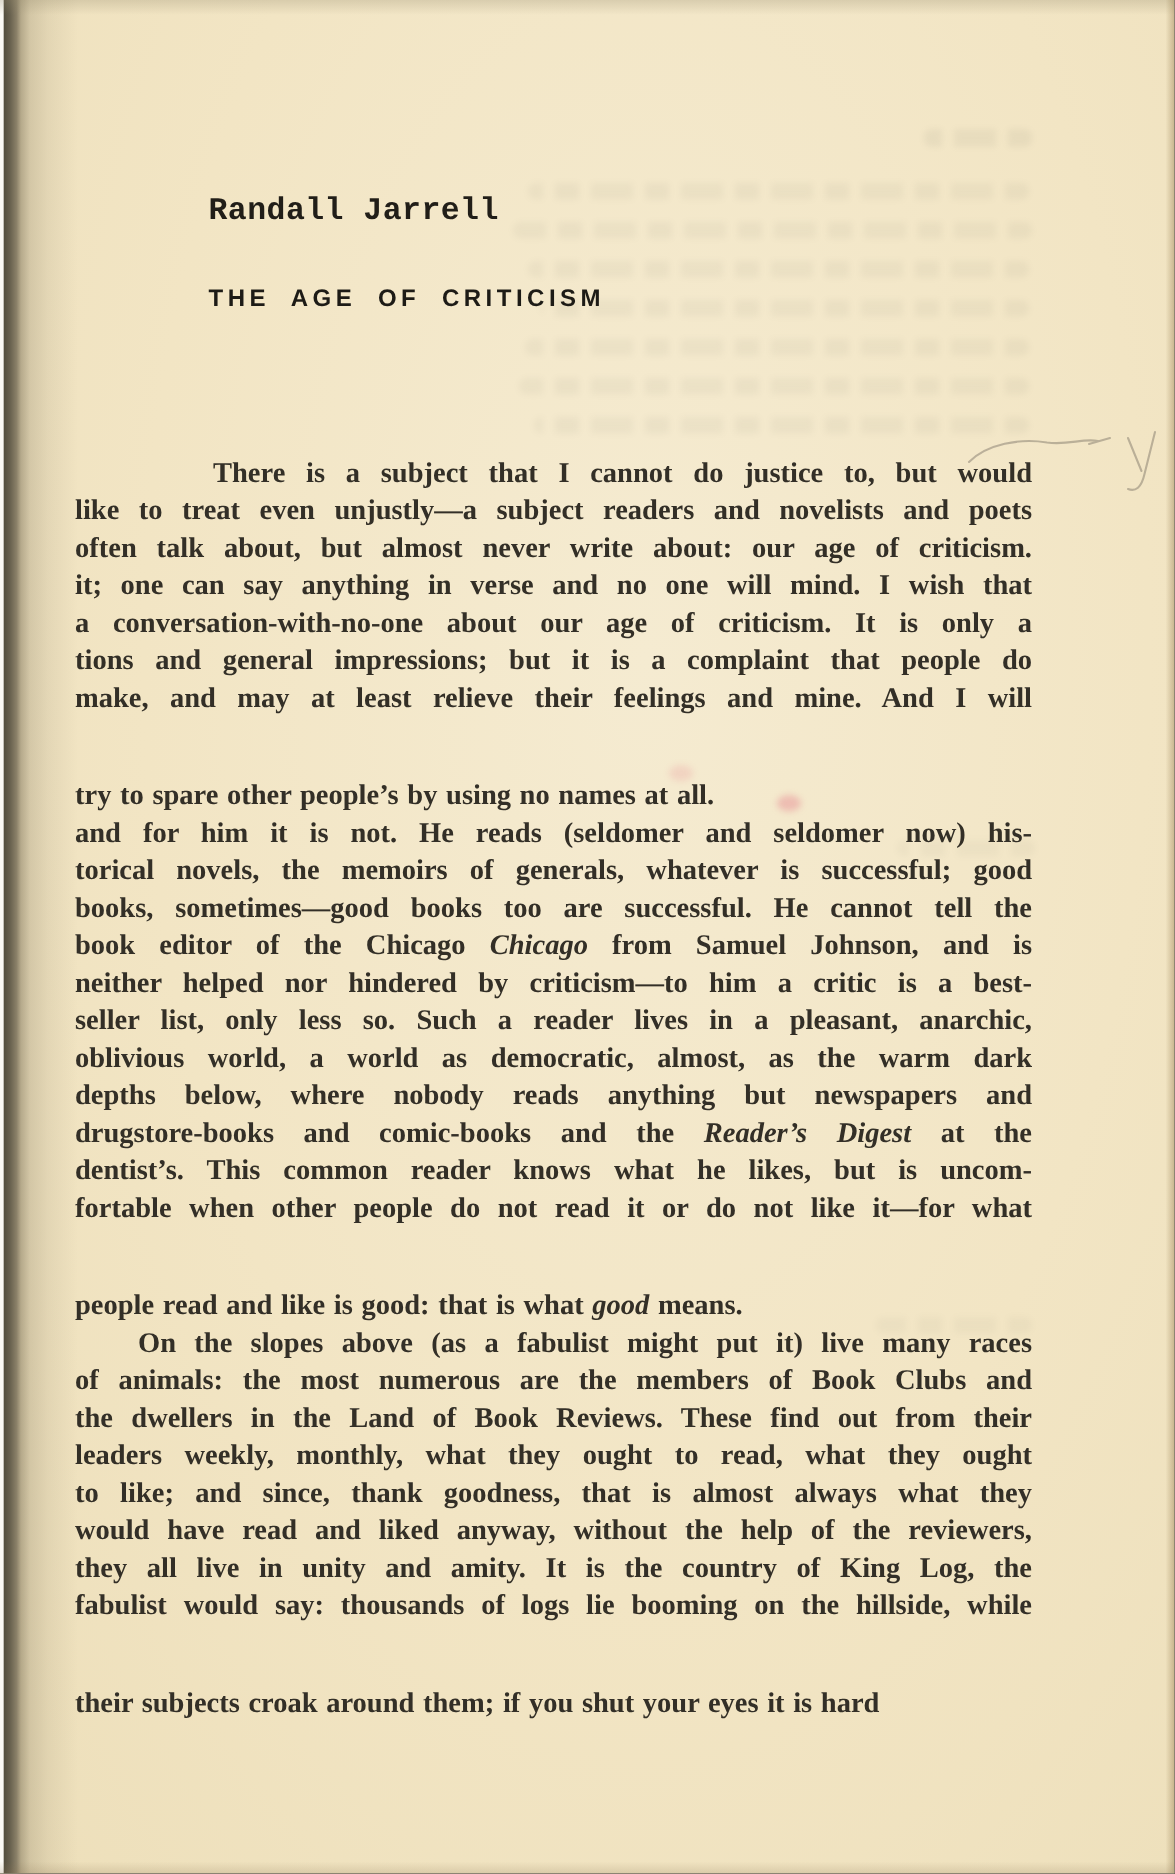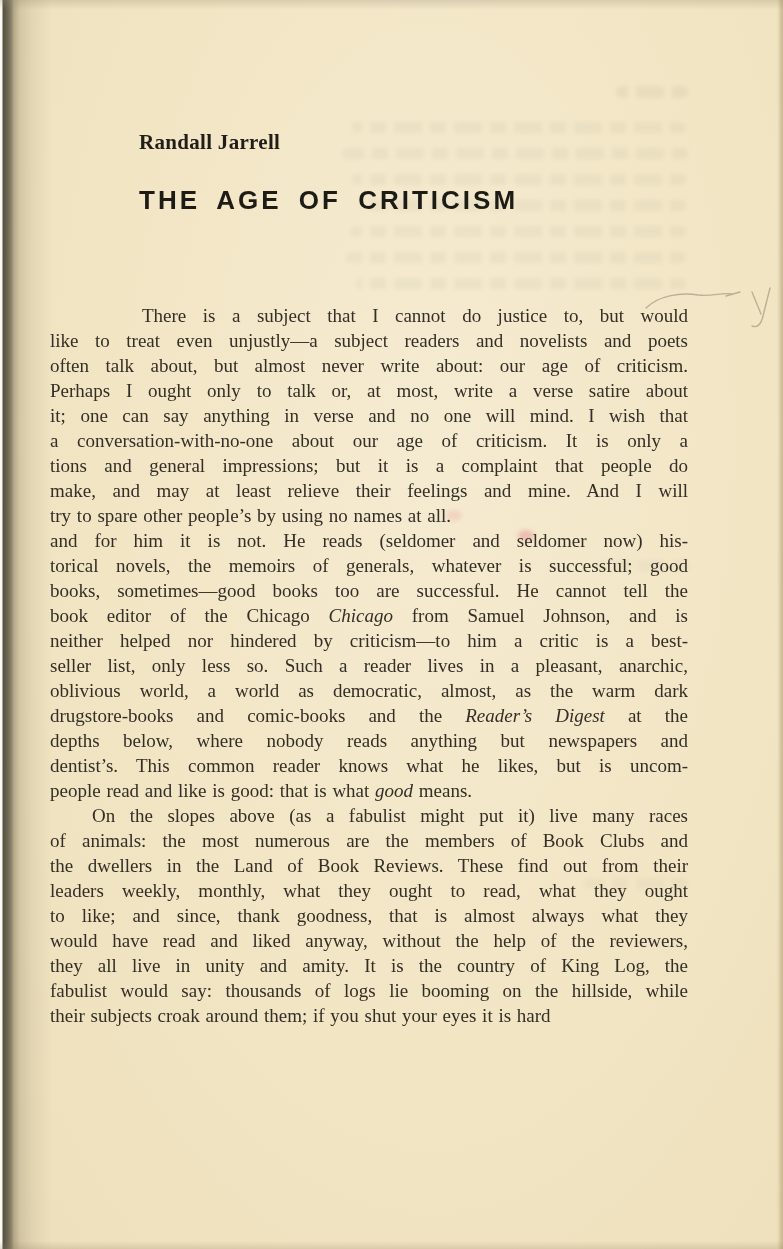--- a/index.html
+++ b/index.html
@@ -32,38 +32,38 @@
     background:repeating-linear-gradient(90deg,
       rgba(120,118,100,.55) 0 16px, rgba(120,118,100,0) 16px 24px,
       rgba(120,118,100,.5) 24px 52px, rgba(120,118,100,0) 52px 60px);
     opacity:.13;filter:blur(2.2px);transform:scaleX(-1);
   }
   .smudge-pink{position:absolute;width:16px;height:11px;border-radius:50%;
     background:rgba(226,110,130,.35);filter:blur(2px);pointer-events:none;}
 
   .author{
     position:absolute;left:139px;top:130px;
-    font-family:Liberation Serif, serif;font-weight:bold;
+    font-family:Liberation Mono, monospace;font-weight:bold;
     font-size:21px;line-height:24px;letter-spacing:.3px;color:#211e18;
   }
   .title{
     position:absolute;left:139px;top:186px;
     font-family:"Liberation Sans", sans-serif;font-weight:bold;
-    font-size:26px;line-height:28px;letter-spacing:3px;word-spacing:7px;color:#1d1b16;
+    font-size:16px;line-height:28px;letter-spacing:3px;word-spacing:7px;color:#1d1b16;
   }
   .bodytext{
     position:absolute;left:50px;top:303px;width:638px;
-    font-size:19px;line-height:25px;color:#332f27;word-spacing:1px;
+    font-size:19px;line-height:25px;color:#332f27;word-spacing:1px;font-weight:bold;
   }
   .para{margin:0;}
   .line{
     text-align:justify;text-align-last:justify;
     height:25px;overflow:hidden;white-space:normal;
   }
-  .line.last{text-align-last:left;}
+  .line.last{text-align-last:left;margin-top:40px;}
   .line.first{padding-left:42px;}
   .line.first.deep{padding-left:92px;}
   .line em{font-style:italic;}
   .pencil{position:absolute;left:640px;top:278px;pointer-events:none;}
 </style>
 </head>
 <body>
 
 <div class="scan">
 
@@ -84,38 +84,38 @@
   <span class="smudge-pink" style="left:446px;top:510px;opacity:.5"></span>
 
   <div class="author">Randall Jarrell</div>
   <div class="title">THE AGE OF CRITICISM</div>
 
   <div class="bodytext">
       <div class="para">
         <div class="line first deep"><span>There is a subject that I cannot do justice to, but would</span></div>
         <div class="line"><span>like to treat even unjustly—a subject readers and novelists and poets</span></div>
         <div class="line"><span>often talk about, but almost never write about: our age of criticism.</span></div>
-        <div class="line"><span>Perhaps I ought only to talk or, at most, write a verse satire about</span></div>
         <div class="line"><span>it; one can say anything in verse and no one will mind. I wish that</span></div>
         <div class="line"><span>a conversation-with-no-one about our age of criticism. It is only a</span></div>
         <div class="line"><span>tions and general impressions; but it is a complaint that people do</span></div>
         <div class="line"><span>make, and may at least relieve their feelings and mine. And I will</span></div>
         <div class="line last"><span>try to spare other people’s by using no names at all.</span></div>
       </div>
       <div class="para">
         <div class="line"><span>and for him it is not. He reads (seldomer and seldomer now) his-</span></div>
         <div class="line"><span>torical novels, the memoirs of generals, whatever is successful; good</span></div>
         <div class="line"><span>books, sometimes—good books too are successful. He cannot tell the</span></div>
         <div class="line"><span>book editor of the Chicago </span><em>Chicago</em><span> from Samuel Johnson, and is</span></div>
         <div class="line"><span>neither helped nor hindered by criticism—to him a critic is a best-</span></div>
         <div class="line"><span>seller list, only less so. Such a reader lives in a pleasant, anarchic,</span></div>
         <div class="line"><span>oblivious world, a world as democratic, almost, as the warm dark</span></div>
+        <div class="line"><span>depths below, where nobody reads anything but newspapers and</span></div>
         <div class="line"><span>drugstore-books and comic-books and the </span><em>Reader’s Digest</em><span> at the</span></div>
-        <div class="line"><span>depths below, where nobody reads anything but newspapers and</span></div>
         <div class="line"><span>dentist’s. This common reader knows what he likes, but is uncom-</span></div>
+        <div class="line"><span>fortable when other people do not read it or do not like it—for what</span></div>
         <div class="line last"><span>people read and like is good: that is what </span><em>good</em><span> means.</span></div>
       </div>
       <div class="para">
         <div class="line first"><span>On the slopes above (as a fabulist might put it) live many races</span></div>
         <div class="line"><span>of animals: the most numerous are the members of Book Clubs and</span></div>
         <div class="line"><span>the dwellers in the Land of Book Reviews. These find out from their</span></div>
         <div class="line"><span>leaders weekly, monthly, what they ought to read, what they ought</span></div>
         <div class="line"><span>to like; and since, thank goodness, that is almost always what they</span></div>
         <div class="line"><span>would have read and liked anyway, without the help of the reviewers,</span></div>
         <div class="line"><span>they all live in unity and amity. It is the country of King Log, the</span></div>

